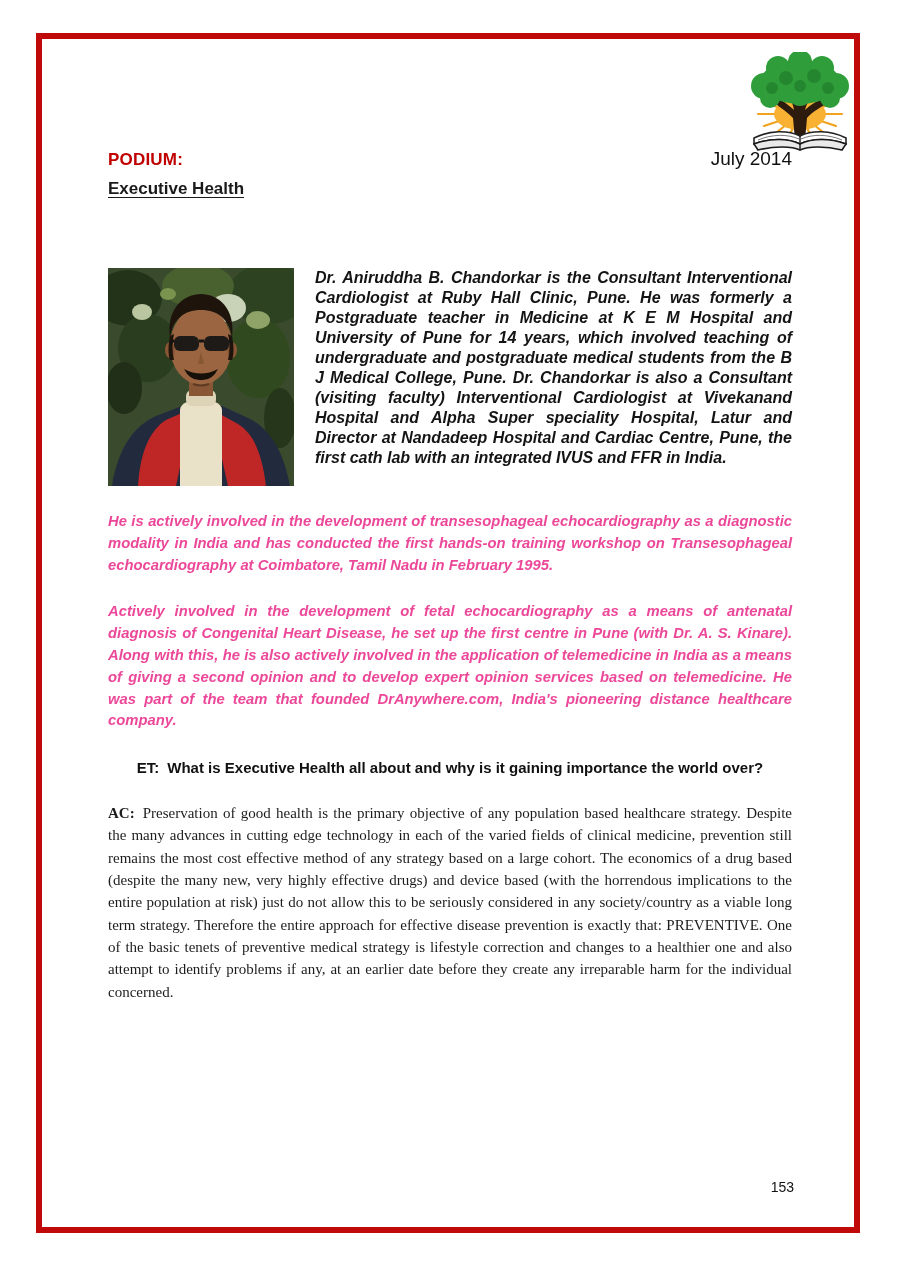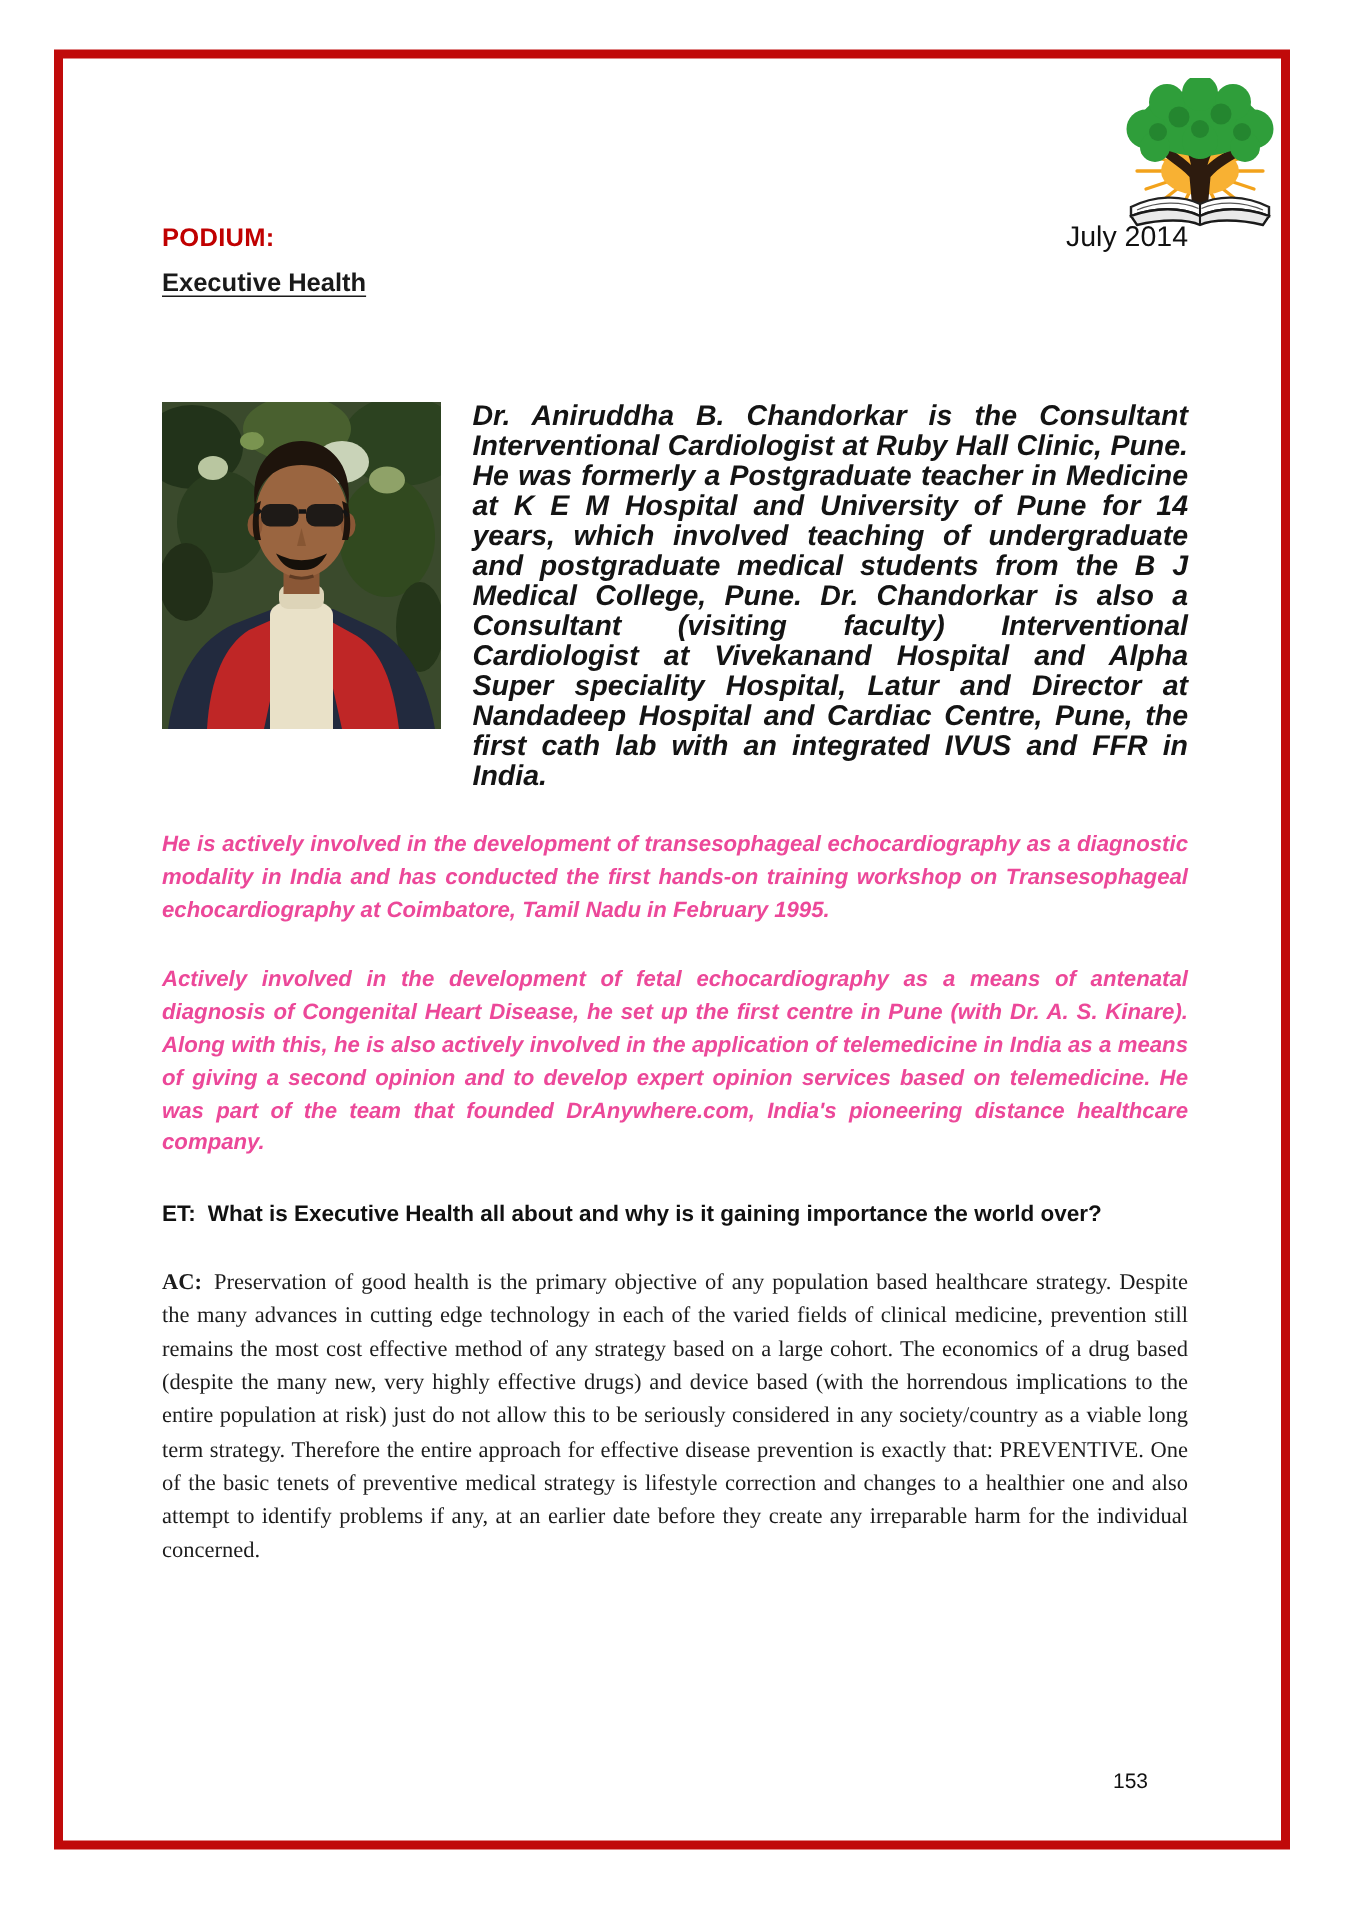--- a/index.html
+++ b/index.html
@@ -23,33 +23,33 @@
   .author-name { font-weight:bold; font-size:17.5px; }
 
   .main { position:absolute; left:108px; top:268px; width:684px; }
   .bio-row { display:flex; align-items:flex-start; }
   .portrait { width:186px; height:218px; flex:none; }
   .portrait svg { width:100%; height:100%; display:block; }
   .bio-first { flex:1; margin-left:21px; }
 
   .bio-text {
     font-weight:bold; font-style:italic; text-align:justify;
-    font-size:19px; line-height:20px; margin:0; color:#141414;
+    font-size:16px; line-height:20px; margin:0; color:#141414;
   }
   .bio-para {
     font-weight:bold; font-style:italic; text-align:justify;
     font-size:14.8px; line-height:21.8px; margin:25px 0 0 0; color:#ec4899;
   }
-  .q-line { margin:25px 0 0 0; font-weight:bold; font-size:15px; line-height:21px; color:#111; }
+  .q-line { margin:25px 0 0 0; font-weight:bold; font-size:15px; line-height:21px; color:#111;text-align:center; }
   .speaker { font-weight:bold; margin-right:8px; }
   .answer-para {
     margin:24px 0 0 0; font-size:15px; line-height:22.3px;
     text-align:justify; color:#1c1c1c;font-family:Liberation Serif, serif;
   }
-  .page-number { position:absolute; left:742px; top:1179px; width:52px; text-align:left; font-size:14px; color:#111; }
+  .page-number { position:absolute; left:742px; top:1179px; width:52px; text-align:right; font-size:14px; color:#111; }
 </style>
 </head>
 <body>
 
 <div class="border-frame"></div>
 
 <div class="logo">
   <svg viewBox="0 0 116 103" xmlns="http://www.w3.org/2000/svg">
 
     <g stroke="#f2a21b" stroke-width="2.2" stroke-linecap="round">

